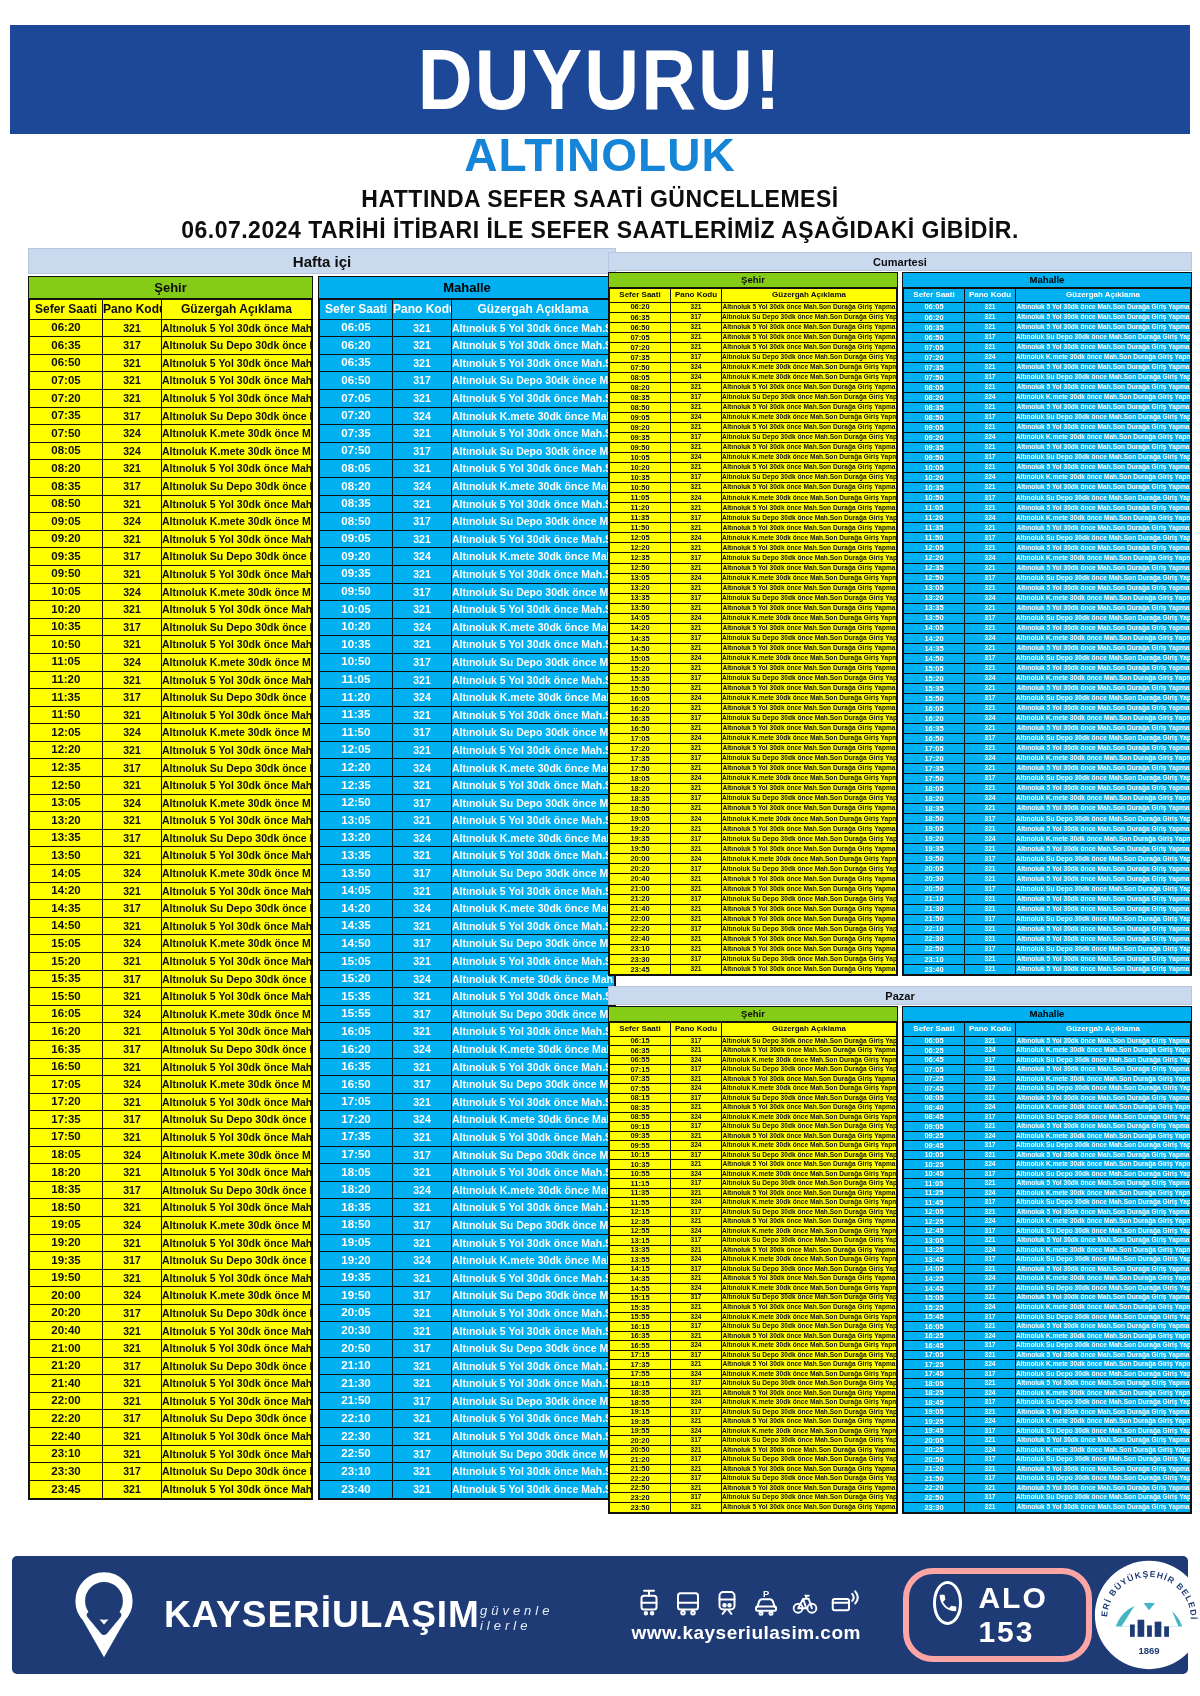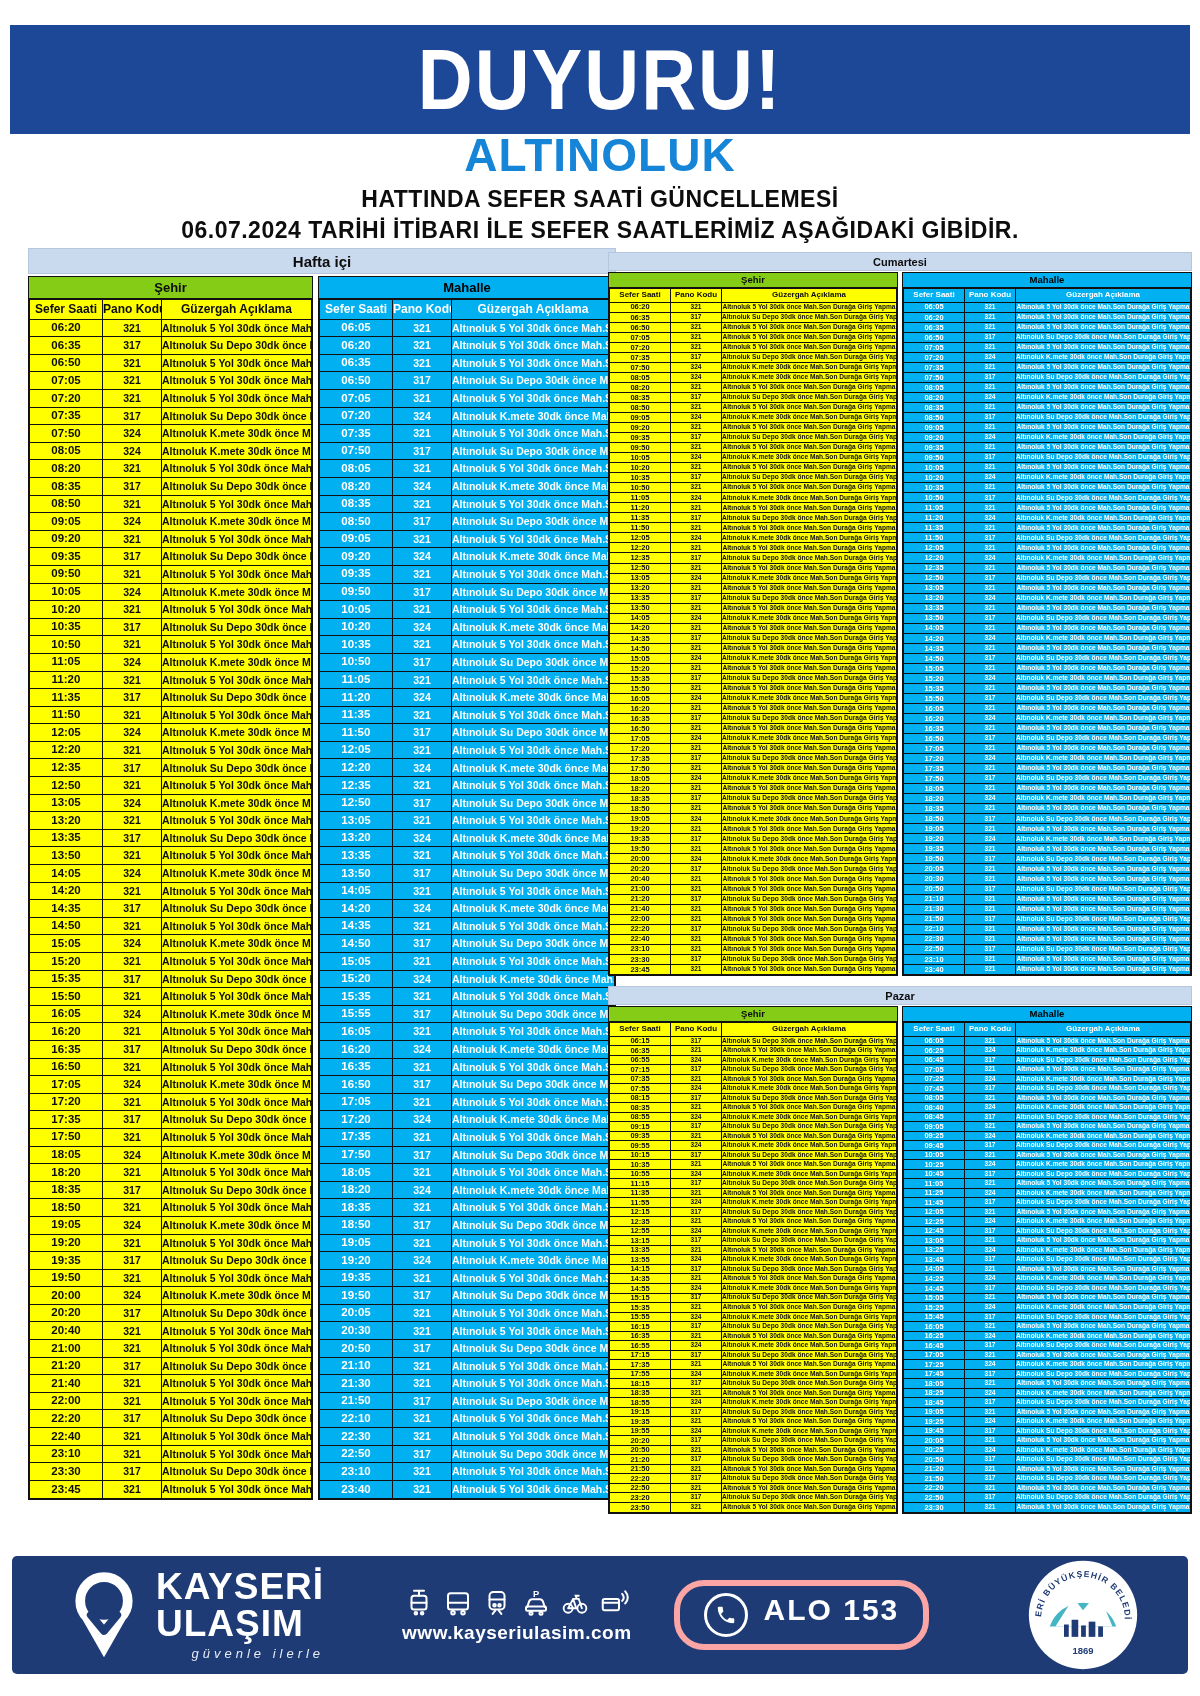--- a/index.html
+++ b/index.html
@@ -52,21 +52,21 @@
   .schedule.small .sec-title{height:14px;font-size:9.5px;}
   .schedule.small th{font-size:8px;height:13px;}
   .schedule.small td{font-size:6.6px;}
   .schedule.small td.col-time{font-size:7.5px;}
   .schedule.small .col-time{width:60px;}
   .schedule.small .col-code{width:50px;}
   
   .footer{position:absolute;left:12px;top:1556px;width:1176px;height:118px;background:#1e3b76;
           border-radius:5px;display:flex;align-items:center;color:#fff;}
   .pin-logo{margin-left:48px;flex:0 0 auto;}
-  .brand{margin-left:8px;display:flex;flex-direction:column;align-items:flex-end;}
+  .brand{margin-left:16px;display:flex;flex-direction:row;align-items:flex-end;}
   .brand .b1,.brand .b2{font-size:37px;font-weight:800;line-height:.98;letter-spacing:1px;align-self:flex-start;}
   .brand .tagline{font-size:13px;font-style:italic;letter-spacing:4px;margin-top:4px;color:#e8edf5;}
   .webblock{margin-left:78px;display:flex;flex-direction:column;align-items:center;}
   .iconsrow{display:flex;gap:9px;align-items:flex-end;}
   .website{font-size:19px;font-weight:700;margin-top:5px;letter-spacing:.5px;}
   .alo-pill{margin-left:42px;border:6px solid #fca5a5;border-radius:30px;padding:7px 24px;
             display:flex;align-items:flex-start;gap:16px;}
   .alo-pill .phone-circ{width:38px;height:38px;border:3px solid #fff;border-radius:50%;
             display:flex;align-items:center;justify-content:center;}
   .alo-pill .alo-text{font-size:30px;font-weight:800;letter-spacing:2px;}

